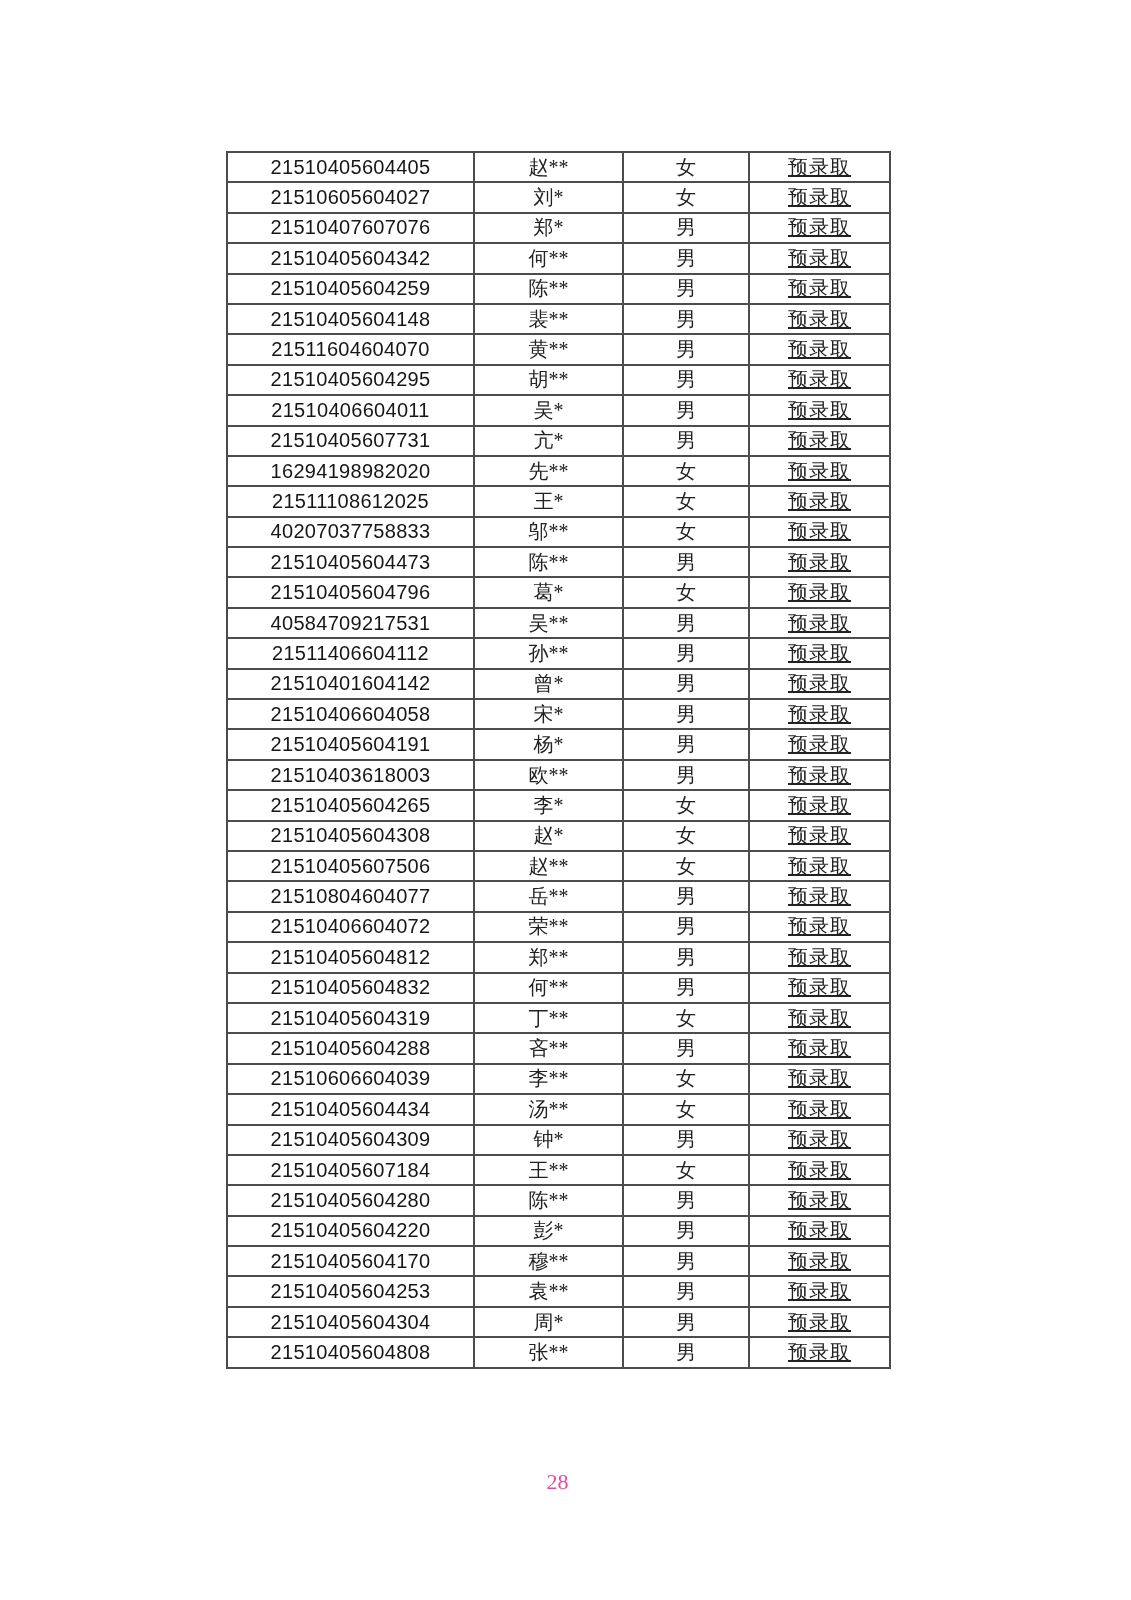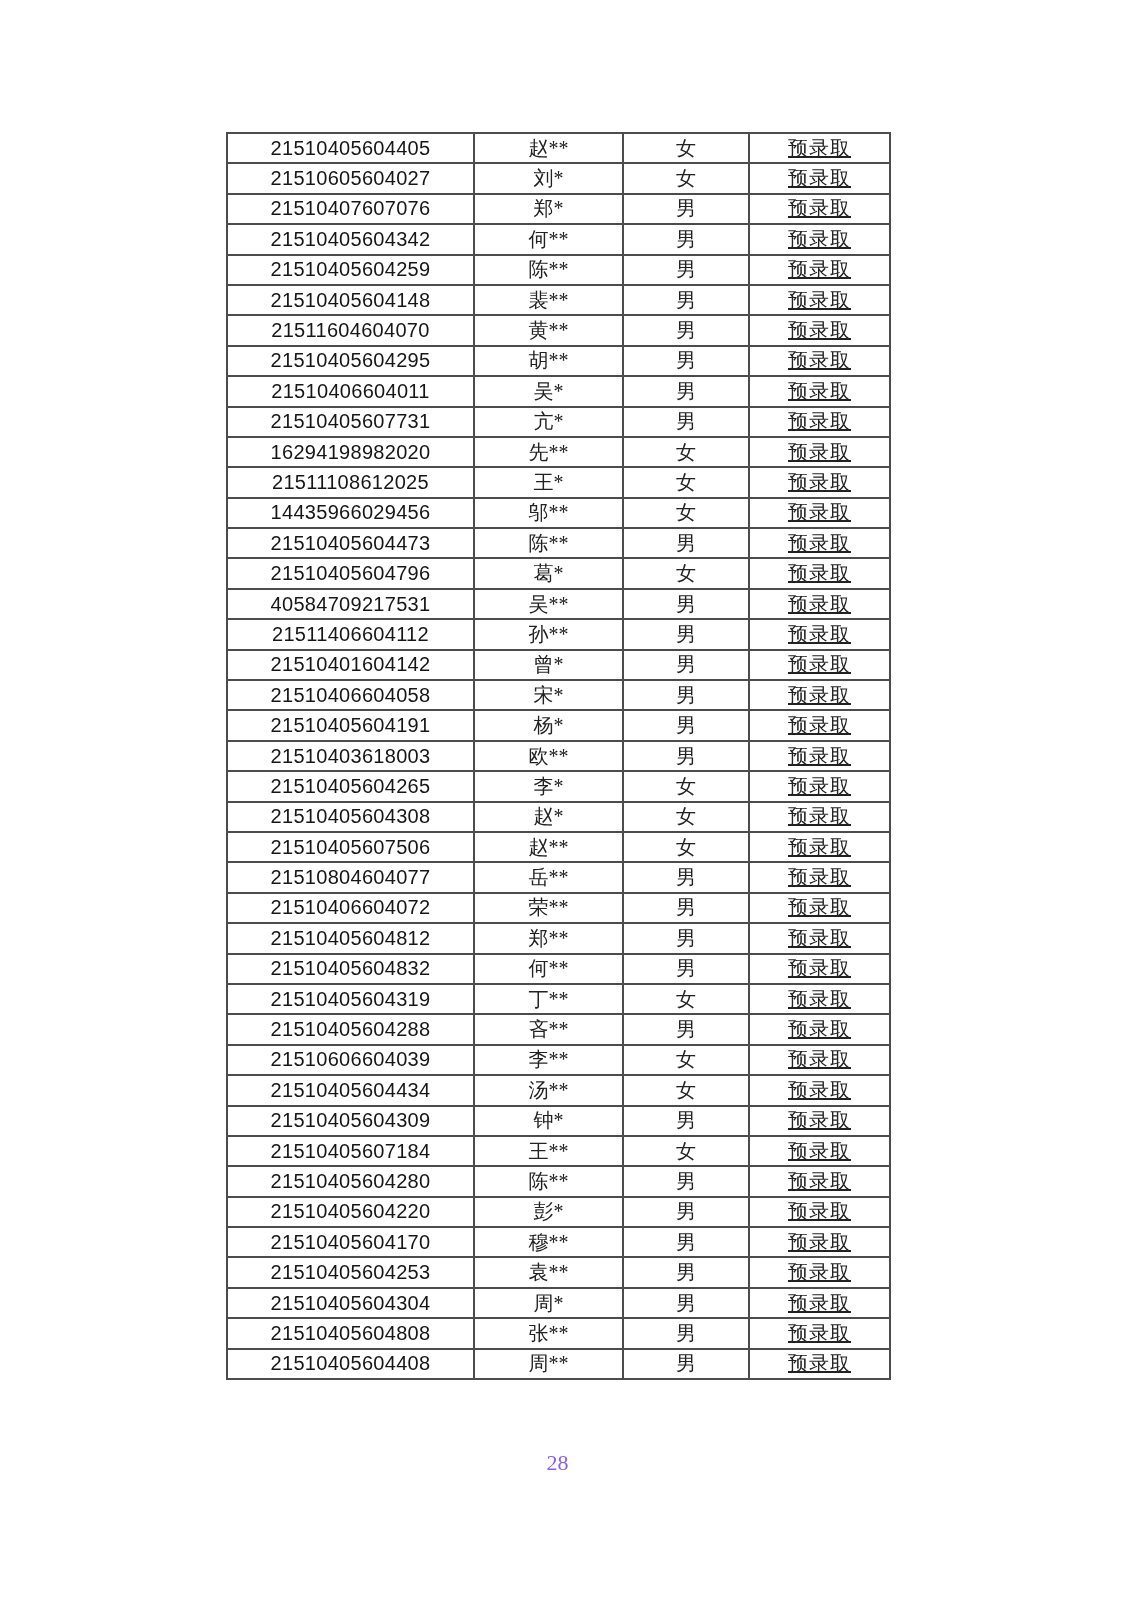--- a/index.html
+++ b/index.html
@@ -9,20 +9,21 @@
     background: #ffffff;
     position: relative;
     font-family: "Liberation Sans", sans-serif;
     color: #1e1e1e;
     overflow: hidden;
   }
   .page {
     position: absolute;
     inset: 0;
     background: #ffffff;
+    margin-top: 19px;
   }
   table.roster {
     position: absolute;
     left: 226px;
     top: 132px;
     width: 663px;
     border-collapse: collapse;
     table-layout: fixed;
   }
   table.roster td {
@@ -47,21 +48,21 @@
   }
   td.cell-status { letter-spacing: 1px; text-decoration: underline; }
   .page-number {
     position: absolute;
     left: 226px;
     width: 663px;
     top: 1450px;
     text-align: center;
     font-family: "Liberation Serif", serif;
     font-size: 22px;
-    color: #8b5cf6;
+    color: #ec4899;
   }
 </style>
 </head>
 <body>
 
 <div class="page">
   <table class="roster">
     <colgroup>
       <col style="width:247px">
       <col style="width:149px">
@@ -135,21 +136,21 @@
           <td class="cell-gender">女</td>
           <td class="cell-status">预录取</td>
         </tr>
         <tr>
           <td class="cell-id">21511108612025</td>
           <td class="cell-name">王*</td>
           <td class="cell-gender">女</td>
           <td class="cell-status">预录取</td>
         </tr>
         <tr>
-          <td class="cell-id">14435966029456</td>
+          <td class="cell-id">40207037758833</td>
           <td class="cell-name">邬**</td>
           <td class="cell-gender">女</td>
           <td class="cell-status">预录取</td>
         </tr>
         <tr>
           <td class="cell-id">21510405604473</td>
           <td class="cell-name">陈**</td>
           <td class="cell-gender">男</td>
           <td class="cell-status">预录取</td>
         </tr>
@@ -299,25 +300,19 @@
         </tr>
         <tr>
           <td class="cell-id">21510405604304</td>
           <td class="cell-name">周*</td>
           <td class="cell-gender">男</td>
           <td class="cell-status">预录取</td>
         </tr>
         <tr>
           <td class="cell-id">21510405604808</td>
           <td class="cell-name">张**</td>
-          <td class="cell-gender">男</td>
-          <td class="cell-status">预录取</td>
-        </tr>
-        <tr>
-          <td class="cell-id">21510405604408</td>
-          <td class="cell-name">周**</td>
           <td class="cell-gender">男</td>
           <td class="cell-status">预录取</td>
         </tr>
       </tbody>
   </table>
   <div class="page-number">28</div>
 </div>
 
 </body></html>

